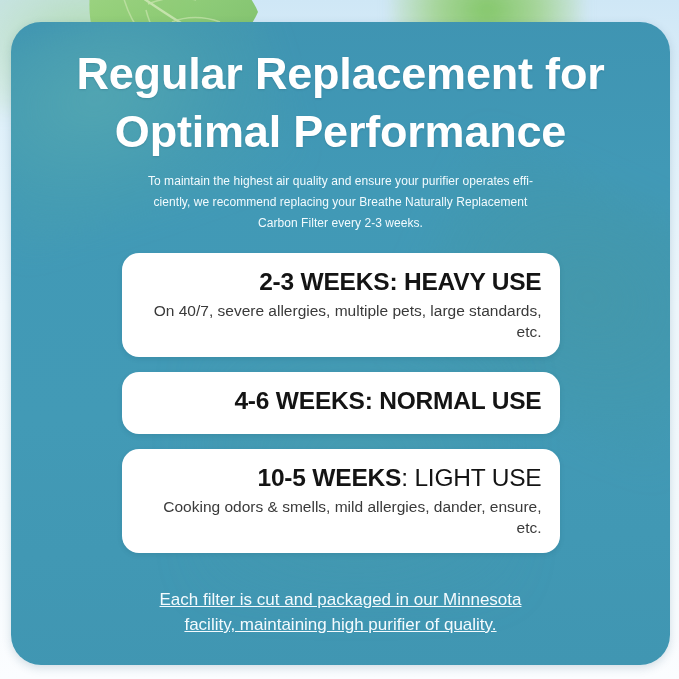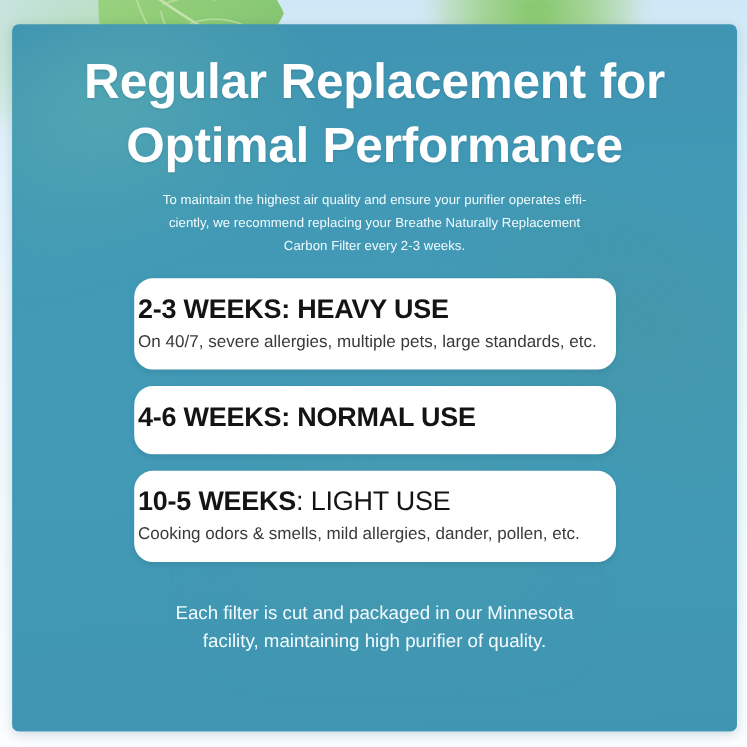--- a/index.html
+++ b/index.html
@@ -58,21 +58,21 @@
     filter: blur(10px);
   }
 
   
   #panel {
     position: absolute;
     left: 11px;
     top: 22px;
     width: 659px;
     height: 643px;
-    border-radius: 6px;
+    border-radius: 30px;
     background:
       linear-gradient(178deg, #3f94b2 0%, #4199b6 26%, #429ab6 60%, #4096b2 100%);
     box-shadow: 0 3px 10px rgba(30,80,105,.18);
     overflow: hidden;
     box-sizing: border-box;
     padding: 0 20px;
   }
 
   
   .panel-leaf {
@@ -135,24 +135,24 @@
   
   .cards {
     margin: 19px auto 0;
     width: 438px;
   }
   .card {
     background: #ffffff;
     border-radius: 17px;
     width: 438px;
     box-sizing: border-box;
-    padding: 13px 4px 15px;
+    padding: 13px 18px 15px;
     margin-bottom: 15px;
     box-shadow: 0 2px 5px rgba(20,70,95,.14);
-    text-align: left;
+    text-align: right;
   }
   .card:last-child { margin-bottom: 0; }
 
   .card-heading {
     margin: 0 0 3px;
     color: #141414;
     font-size: 24.5px;
     line-height: 31px;
     font-weight: 700;
     letter-spacing: -.2px;
@@ -170,20 +170,21 @@
 
   
   .footer {
     margin: 34px auto 0;
     width: 540px;
     text-align: center;
     color: #f4fbfe;
     font-size: 17px;
     line-height: 25px;
     font-weight: 400;
+    text-decoration: underline;
   }
   .footer span { display: block; }
 </style>
 </head>
 <body>
 
 <div id="page">
 
   <div class="bg-leaf leaf-blur-left"></div>
   <div class="bg-leaf leaf-blur-top"></div>
@@ -237,21 +238,21 @@
         </div>
 
         <div class="card">
           <div class="card-heading"><span>4-6 WEEKS: NORMAL USE</span><span class="light"></span></div>
         </div>
 
         <div class="card">
           <div class="card-heading"><span>10-5 WEEKS</span><span class="light">: LIGHT USE</span></div>
           <p class="card-body">
             <span>Cooking odors &amp; smells, mild allergies, dander,</span>
-            <span>pollen, etc.</span>
+            <span>ensure, etc.</span>
           </p>
         </div>
 
       </div>
 
       <p class="footer">
         <span>Each filter is cut and packaged in our Minnesota</span>
         <span>facility, maintaining high purifier of quality.</span>
       </p>
 

